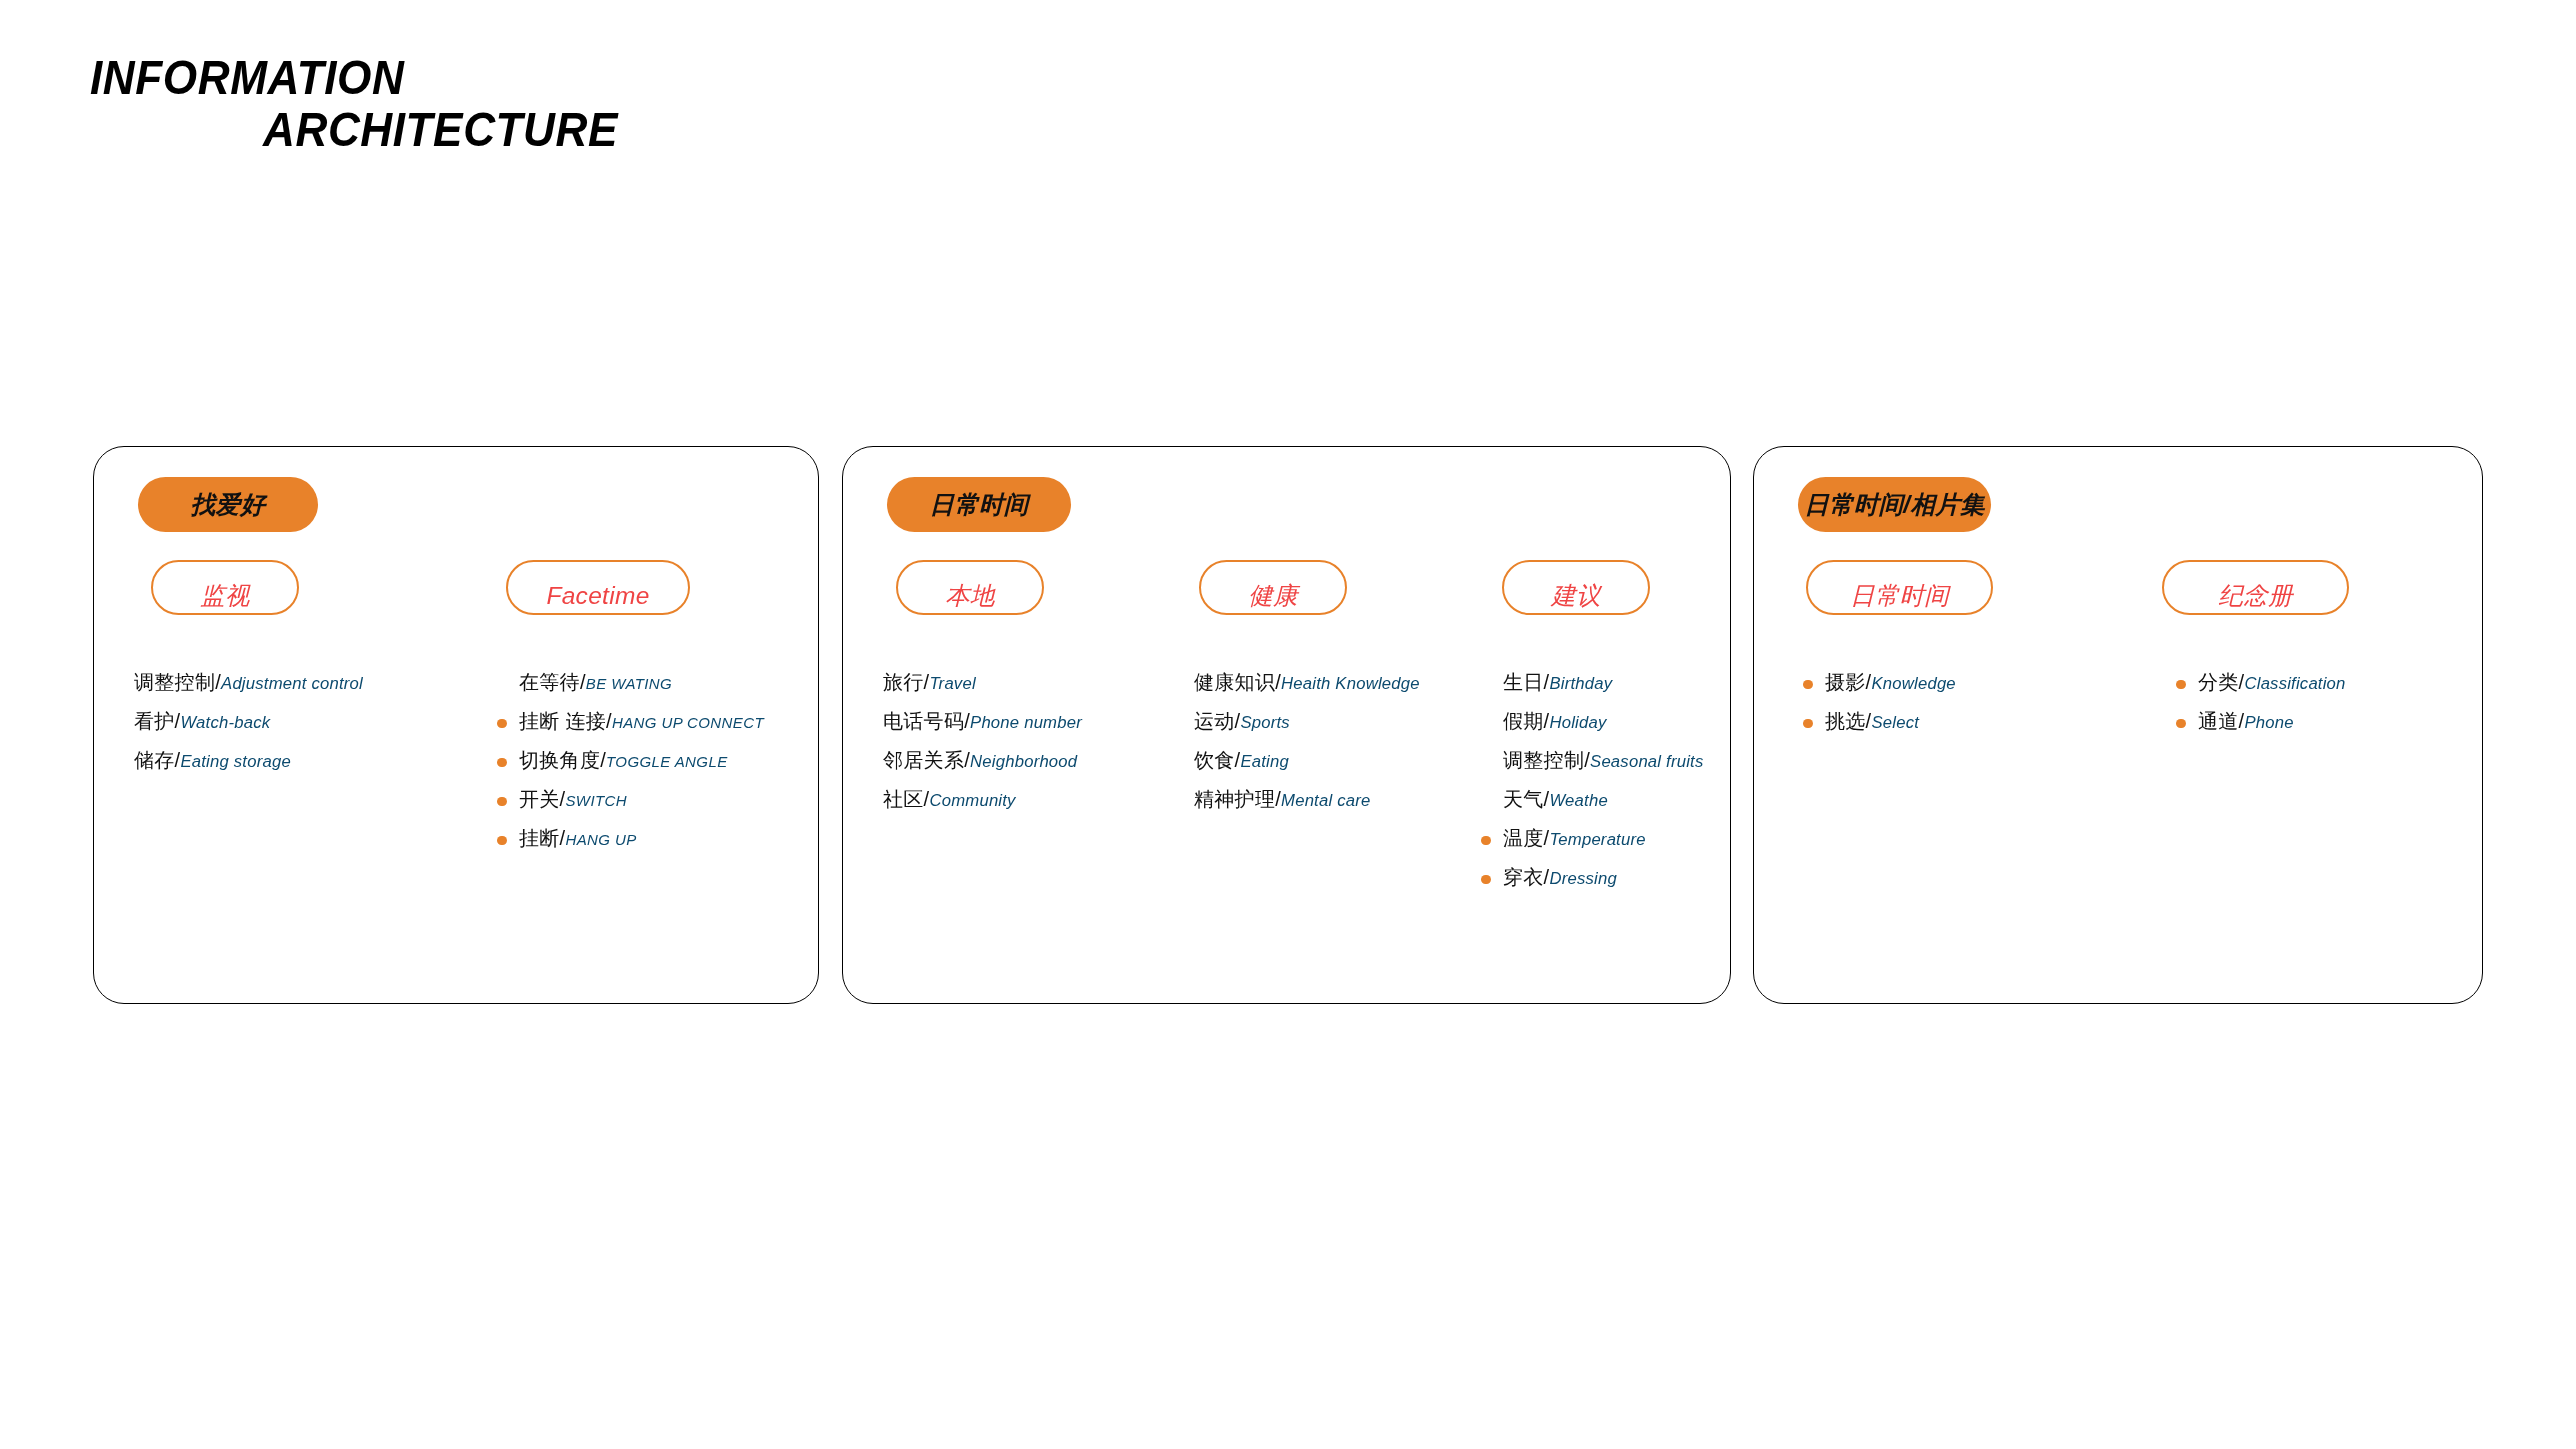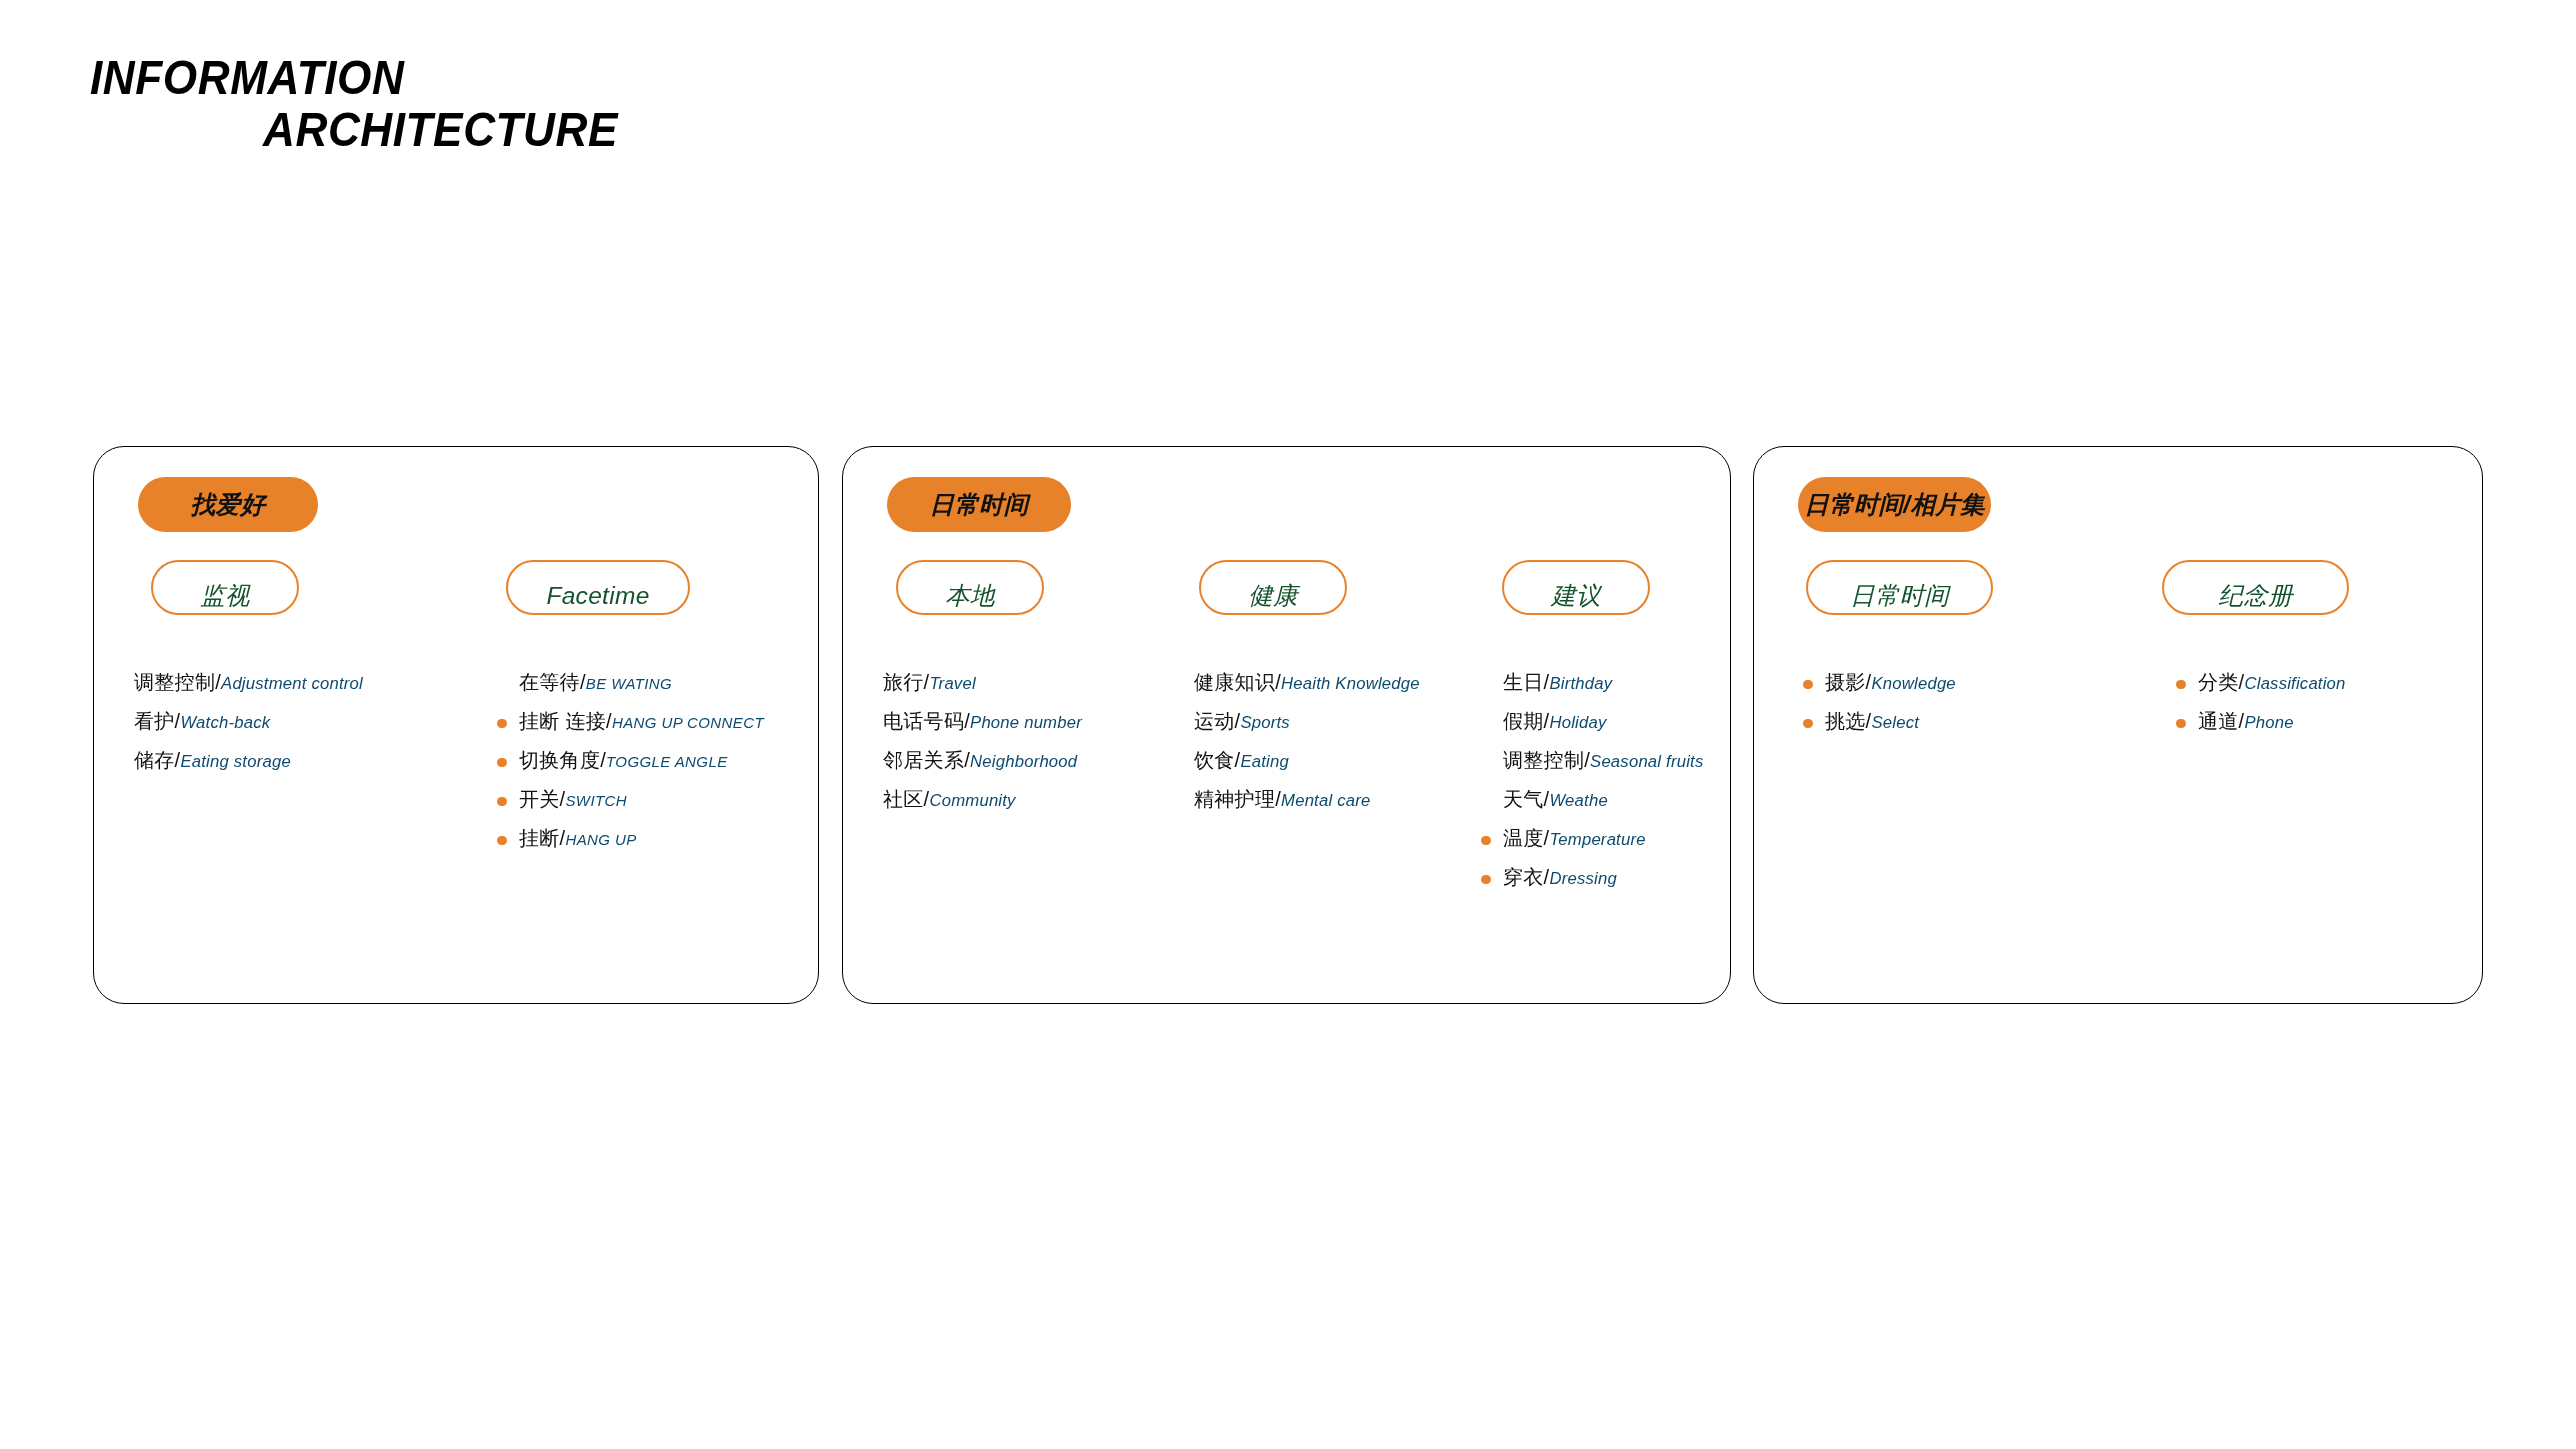--- a/index.html
+++ b/index.html
@@ -95,21 +95,21 @@
     background: #ffffff;
     display: flex;
     align-items: center;
     justify-content: center;
     box-sizing: border-box;
   }
   .subpill .pill-text {
     font-size: 24.5px;
     font-style: italic;
     font-weight: 400;
-    color: #14532d;
+    color: #ef4444;
     white-space: nowrap;
     letter-spacing: 0.3px;
     margin-top: 16px;
   }
 
   
   .col {
     position: absolute;
     top: 216px;
   }

